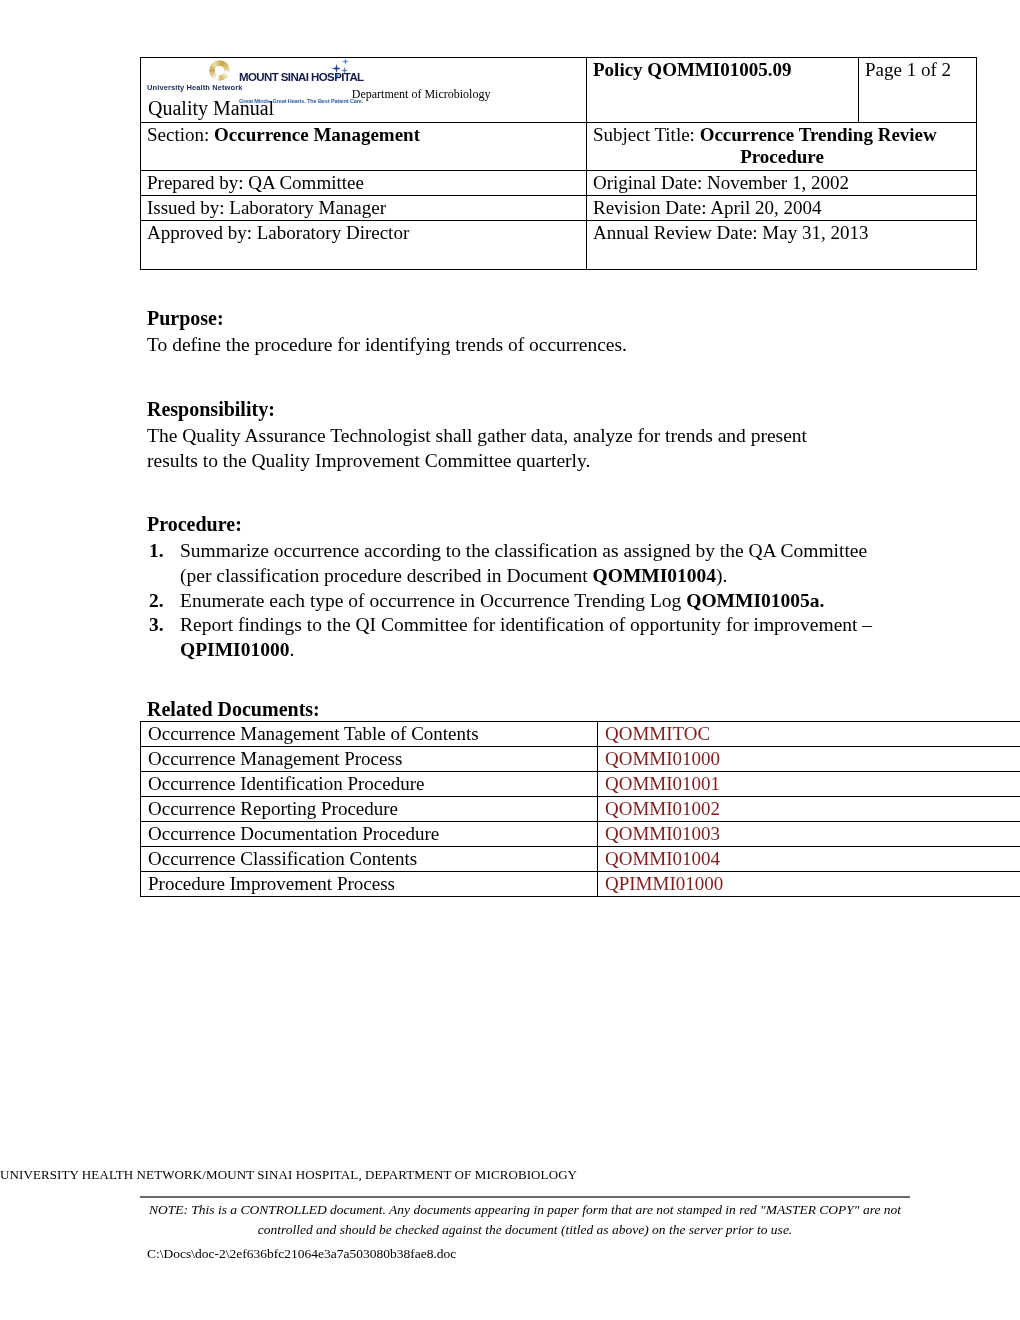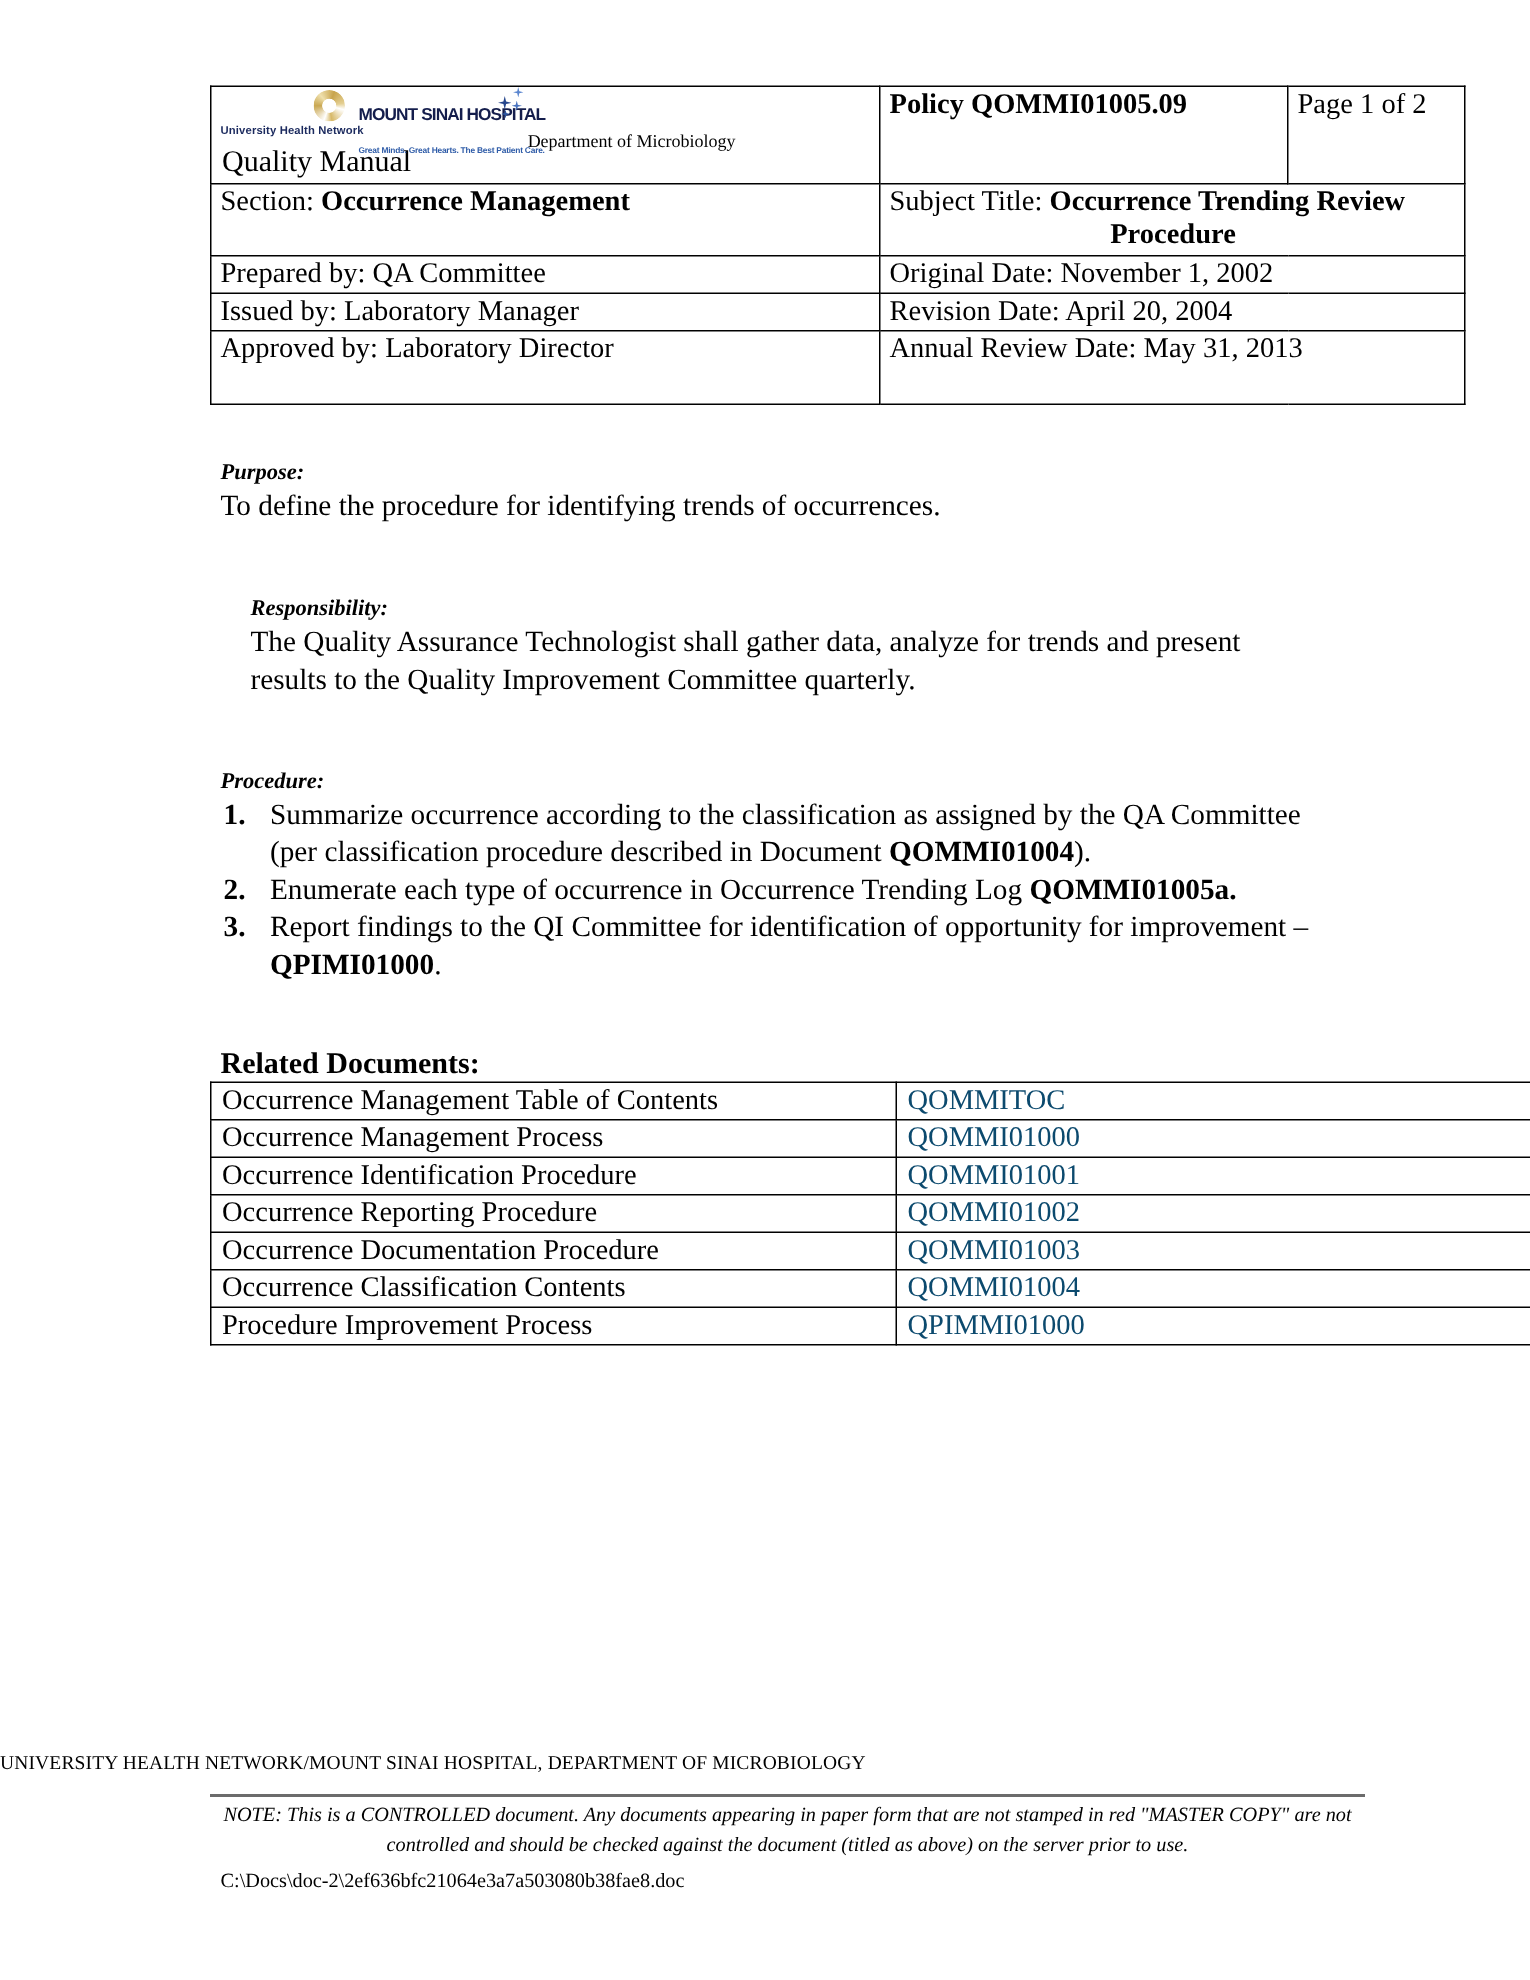--- a/index.html
+++ b/index.html
@@ -155,30 +155,29 @@
   .subj-cell .lead { display: block; }
   .subj-cell .second { display: block; text-align: center; }
 
   .row-tall td { height: 42px; }
   .row-sm  td  { height: 21px; }
   .row-last td { height: 46px; }
 
   
   .section { position: absolute; left: 147px; font-size: 19.5px; line-height: 1.28; }
   .section h2 {
-    font-size: 15px;
+    font-size: 20px;
     font-weight: bold;
     margin: 0 0 1px 0;
     line-height: 1.28;
-    font-style: italic;
   }
   .section p { margin: 0; }
 
   #purpose { top: 306px; width: 720px; }
-  #responsibility { top: 397px; width: 700px; margin-left: 20px; }
+  #responsibility { top: 397px; width: 700px; }
   #procedure { top: 512px; width: 730px; }
 
   ol.proc {
     margin: 0;
     padding: 0;
     list-style: none;
     counter-reset: step;
   }
   ol.proc > li {
     counter-increment: step;
@@ -207,21 +206,21 @@
   }
   .rel-table td {
     border: 1.4px solid #000;
     height: 23px;
     padding: 0px 4px 1px 7px;
     font-size: 19px;
     line-height: 1.15;
     vertical-align: middle;
   }
   .rel-table td.name { width: 445px; }
-  .rel-link { color: #0c4a6e; text-decoration: none; }
+  .rel-link { color: #7f1d1d; text-decoration: none; }
 
   
   .footer-org {
     position: absolute;
     left: 0; top: 1167px;
     width: 1020px;
     text-align: left;
     font-size: 13px;
     letter-spacing: 0.1px;
   }

